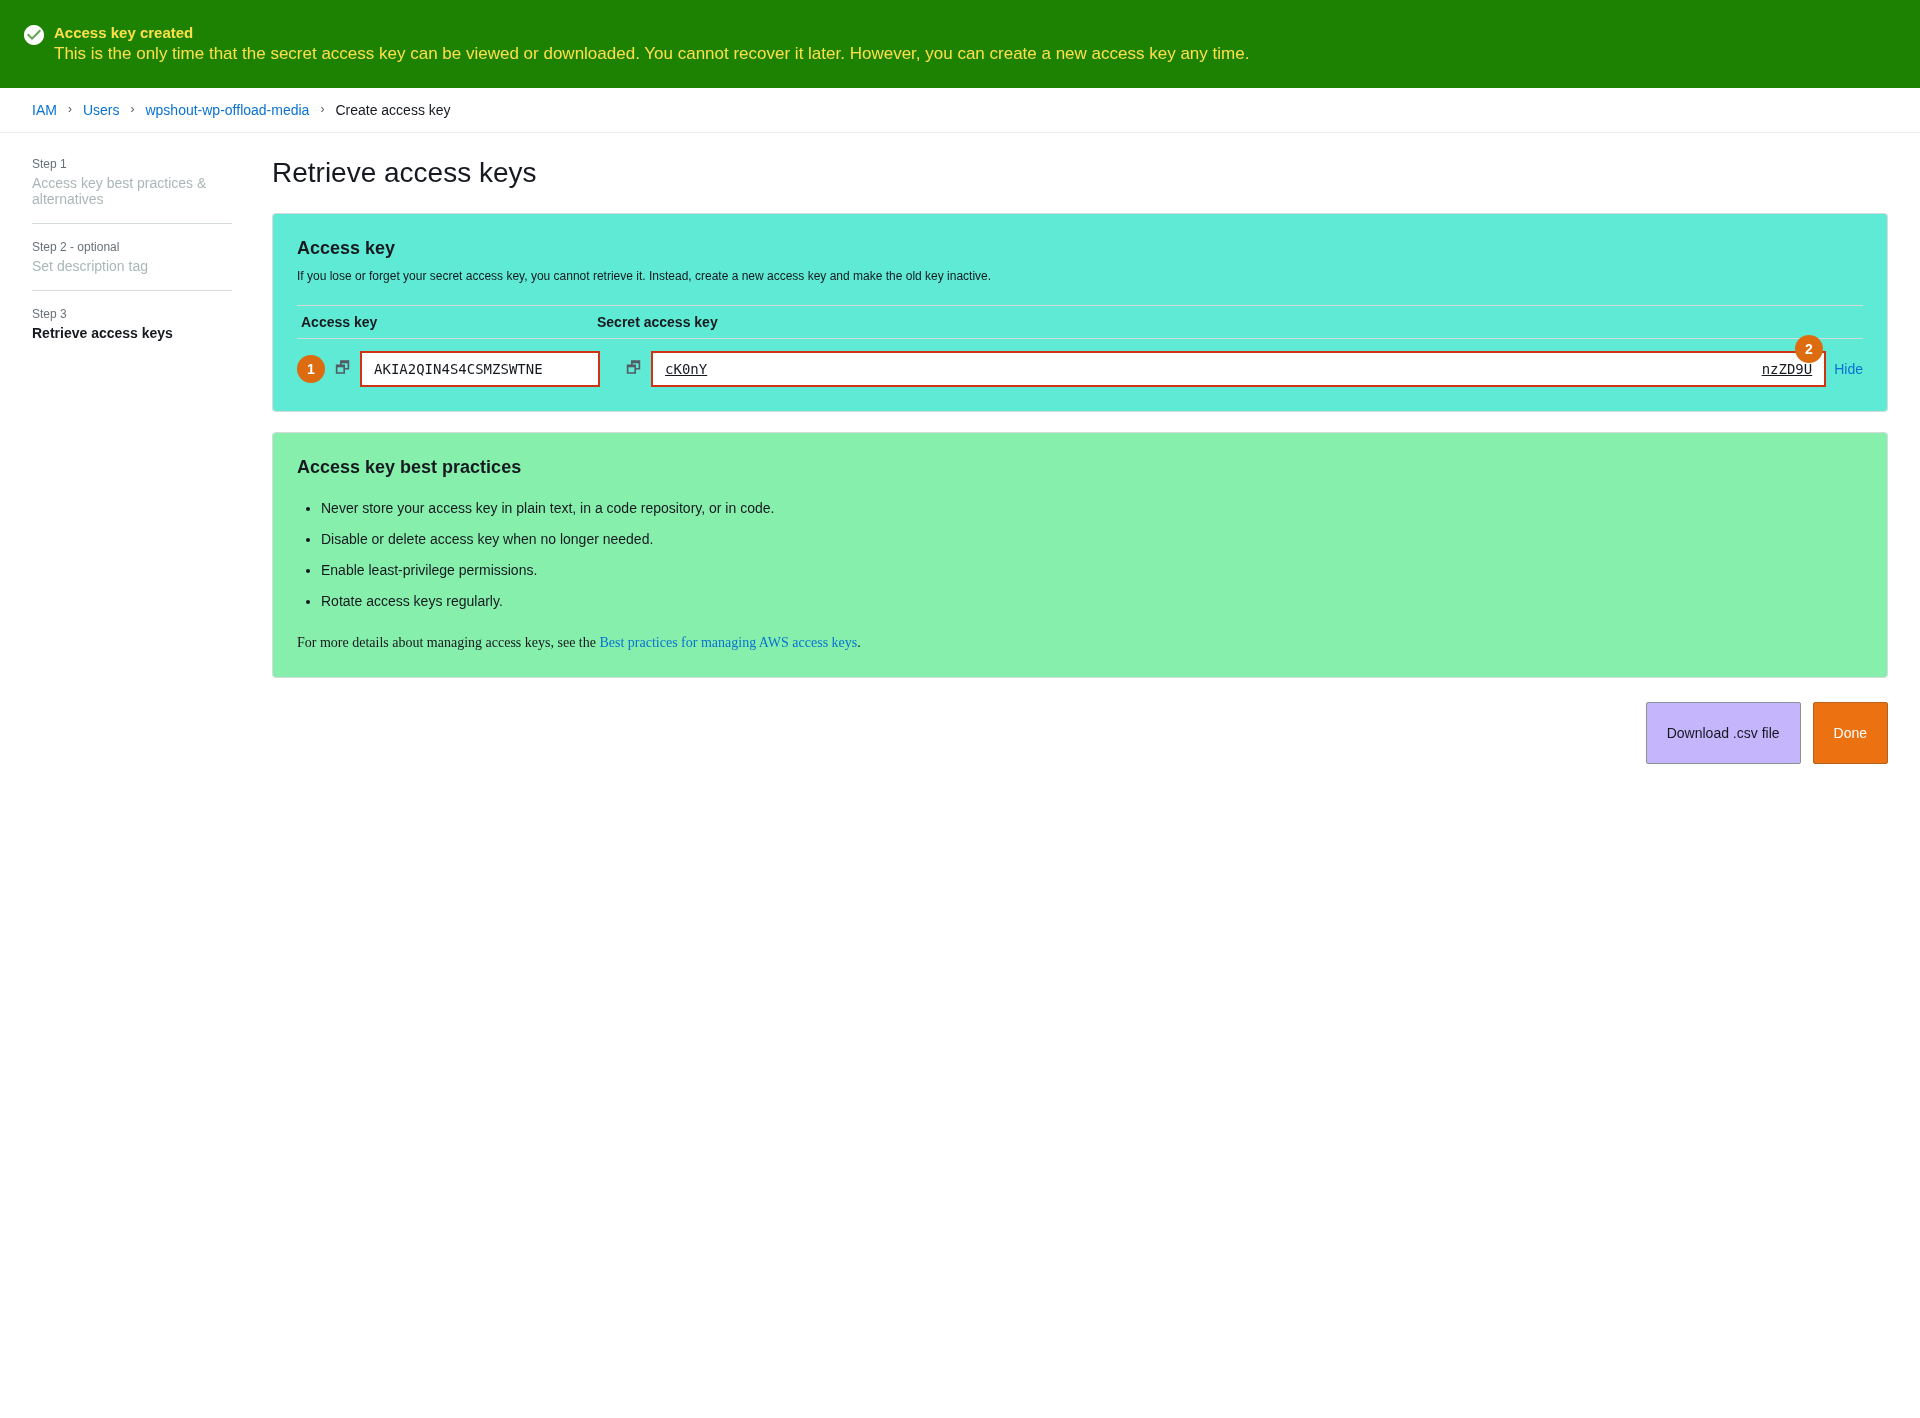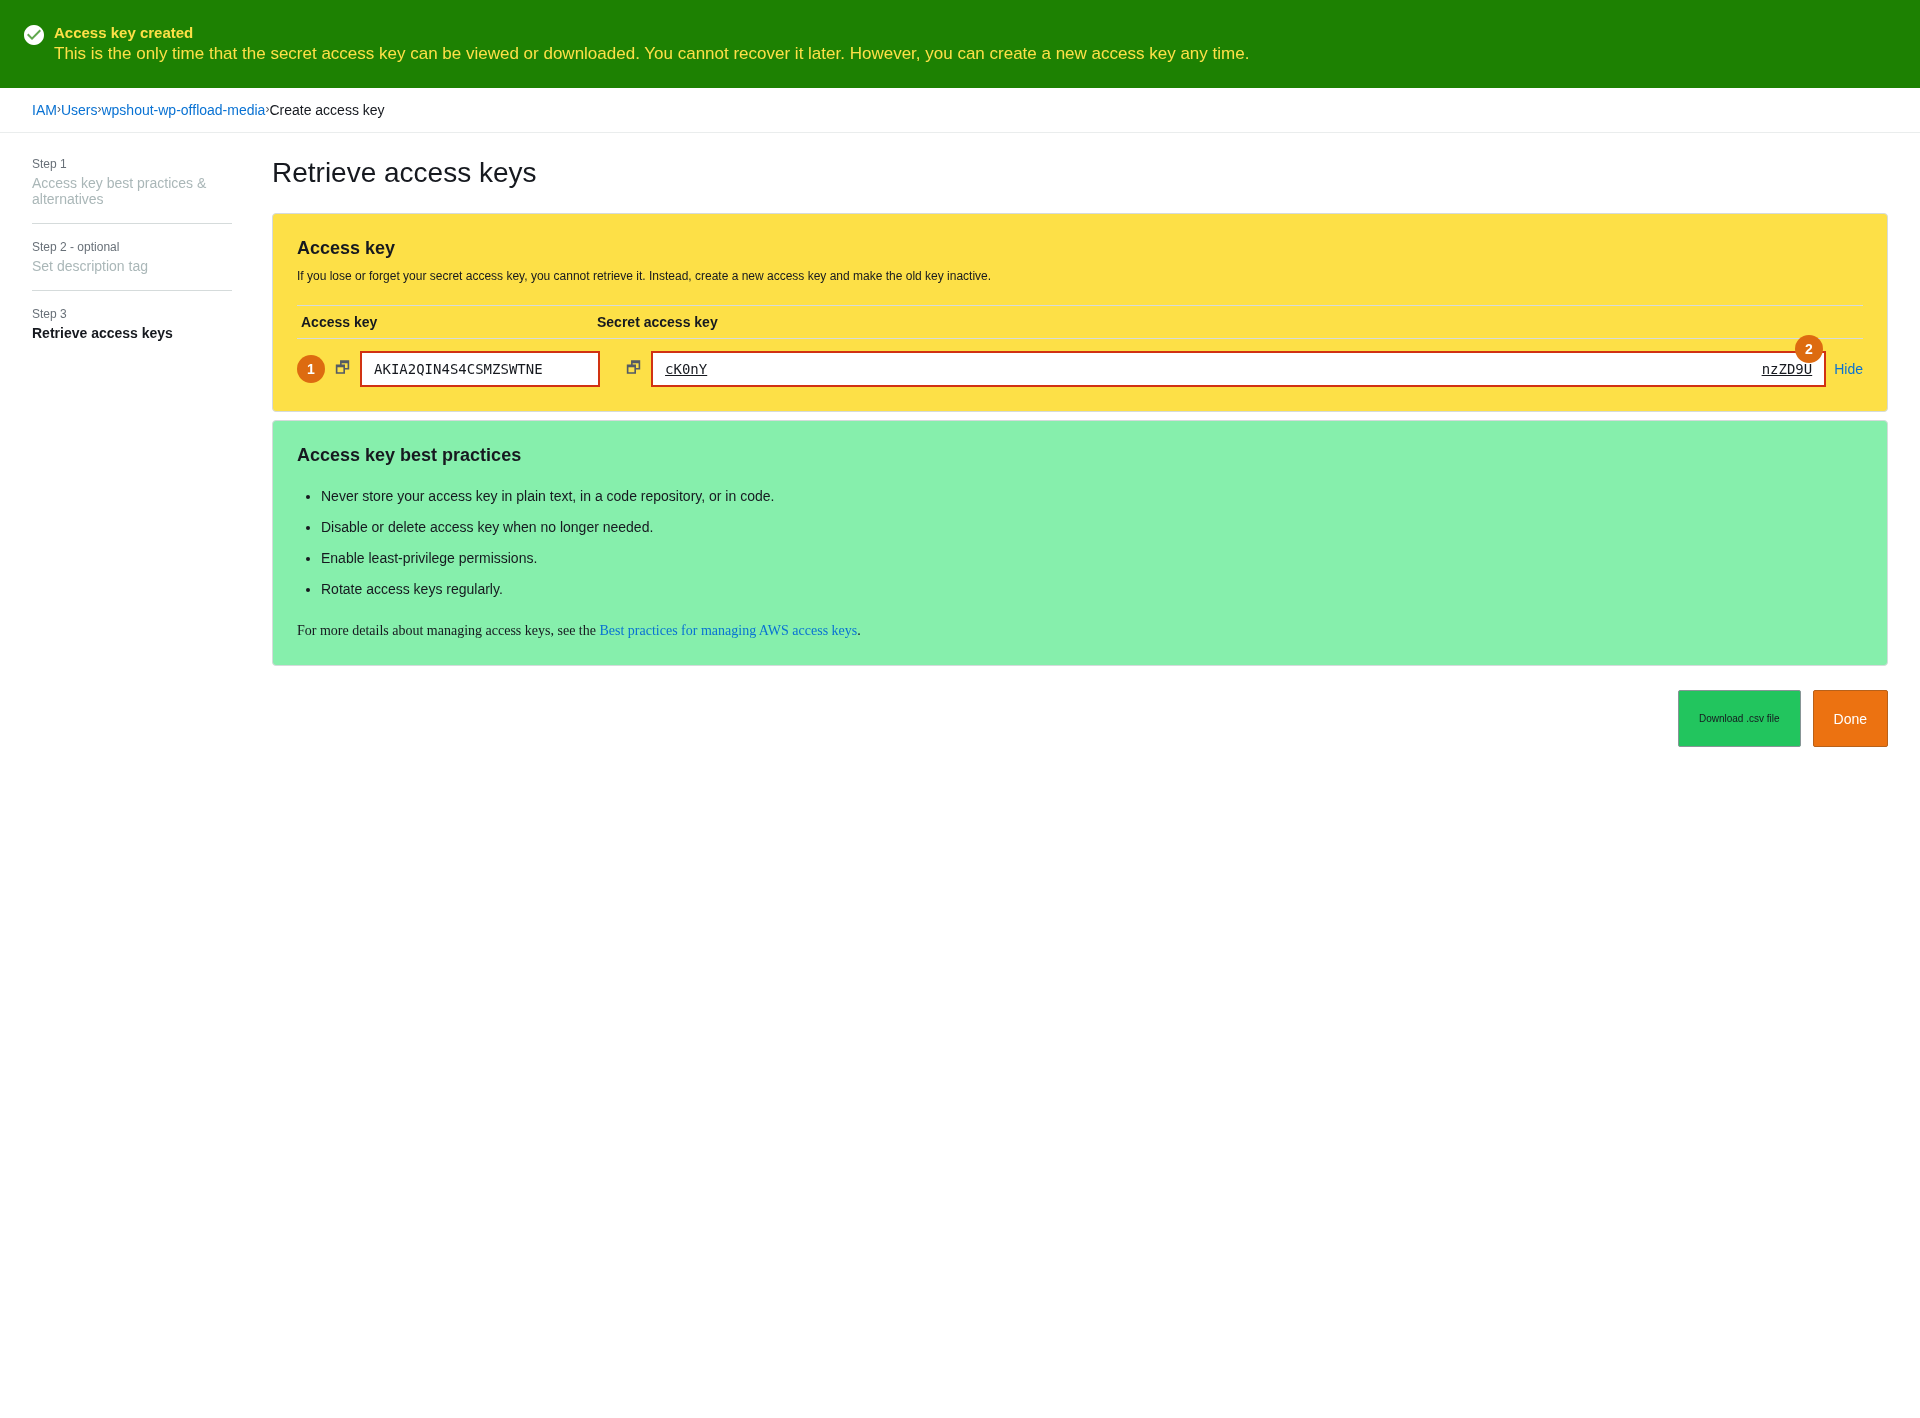--- a/index.html
+++ b/index.html
@@ -27,21 +27,21 @@
     }
     .success-banner .banner-content .banner-desc {
       font-size: 17px;
     }
 
     
     .breadcrumb-bar {
       padding: 14px 32px;
       display: flex;
       align-items: flex-start;
-      gap: 0;
+      gap: 11px;
       font-size: 14px;
       border-bottom: 1px solid #eaeded;
     }
     .breadcrumb-link {
       color: #0972d3;
       text-decoration: none;
       cursor: pointer;
     }
     .breadcrumb-sep {
       color: #545b64;
@@ -95,22 +95,22 @@
       font-weight: 400;
       color: #16191f;
       margin-bottom: 24px;
     }
 
     
     .card {
       border: 1px solid #d5dbdb;
       border-radius: 4px;
       padding: 24px;
-      margin-bottom: 8px;
-      background: #fde047;
+      margin-bottom: 20px;
+      background: #5eead4;
     }
     .card-title {
       font-size: 18px;
       font-weight: 700;
       margin-bottom: 8px;
     }
     .card-desc {
       font-size: 12px;
       color: #16191f;
       margin-bottom: 20px;
@@ -244,23 +244,23 @@
       display: flex;
       justify-content: flex-end;
       gap: 12px;
       margin-top: 24px;
       padding-right: 0;
     }
     .btn-secondary {
       padding: 22px 20px;
       border: 1px solid #879596;
       border-radius: 2px;
-      background: #22c55e;
-      color: #16191f;
-      font-size: 10px;
+      background: #c4b5fd;
+      color: #16191f;
+      font-size: 14px;
       cursor: pointer;
     }
     .btn-primary {
       padding: 8px 20px;
       border: 1px solid #b8611a;
       border-radius: 2px;
       background: #ec7211;
       color: #fff;
       font-size: 14px;
       cursor: pointer;

